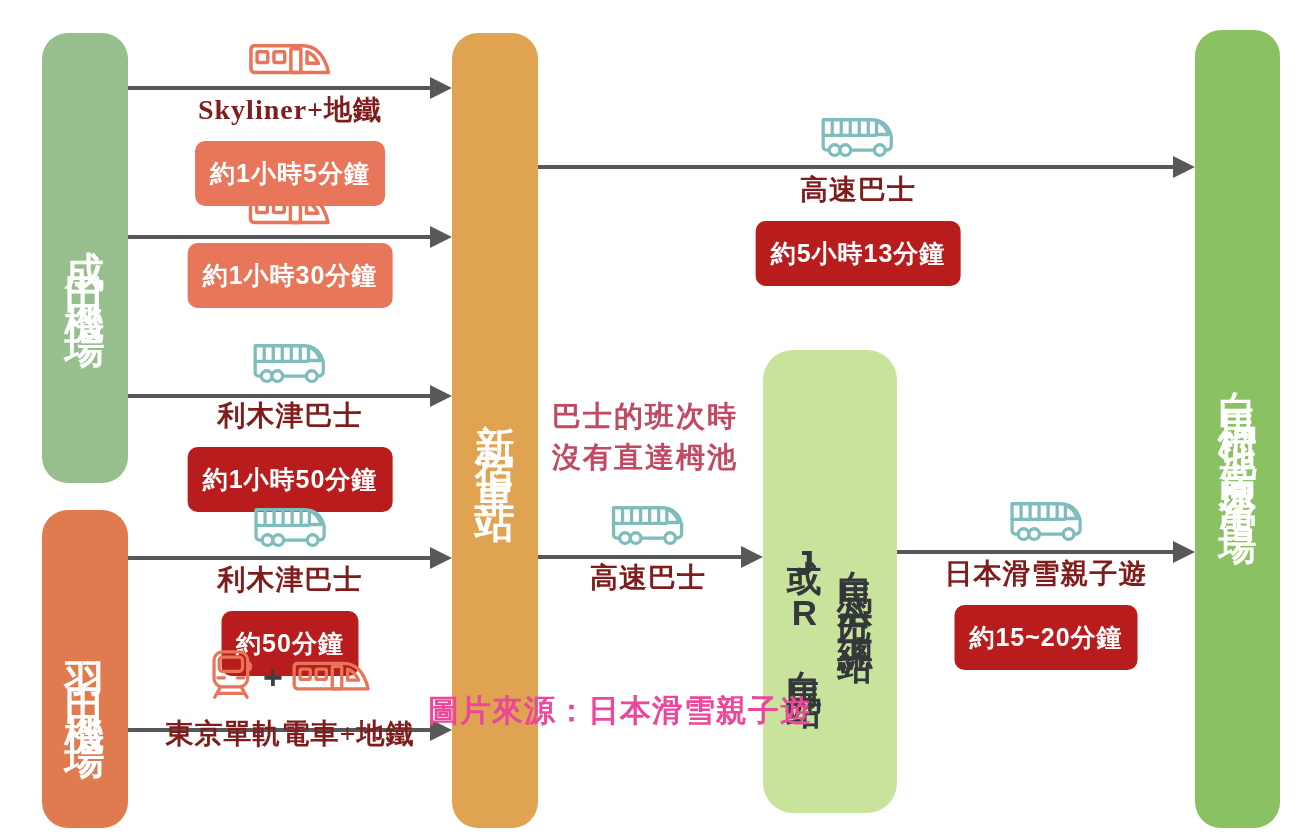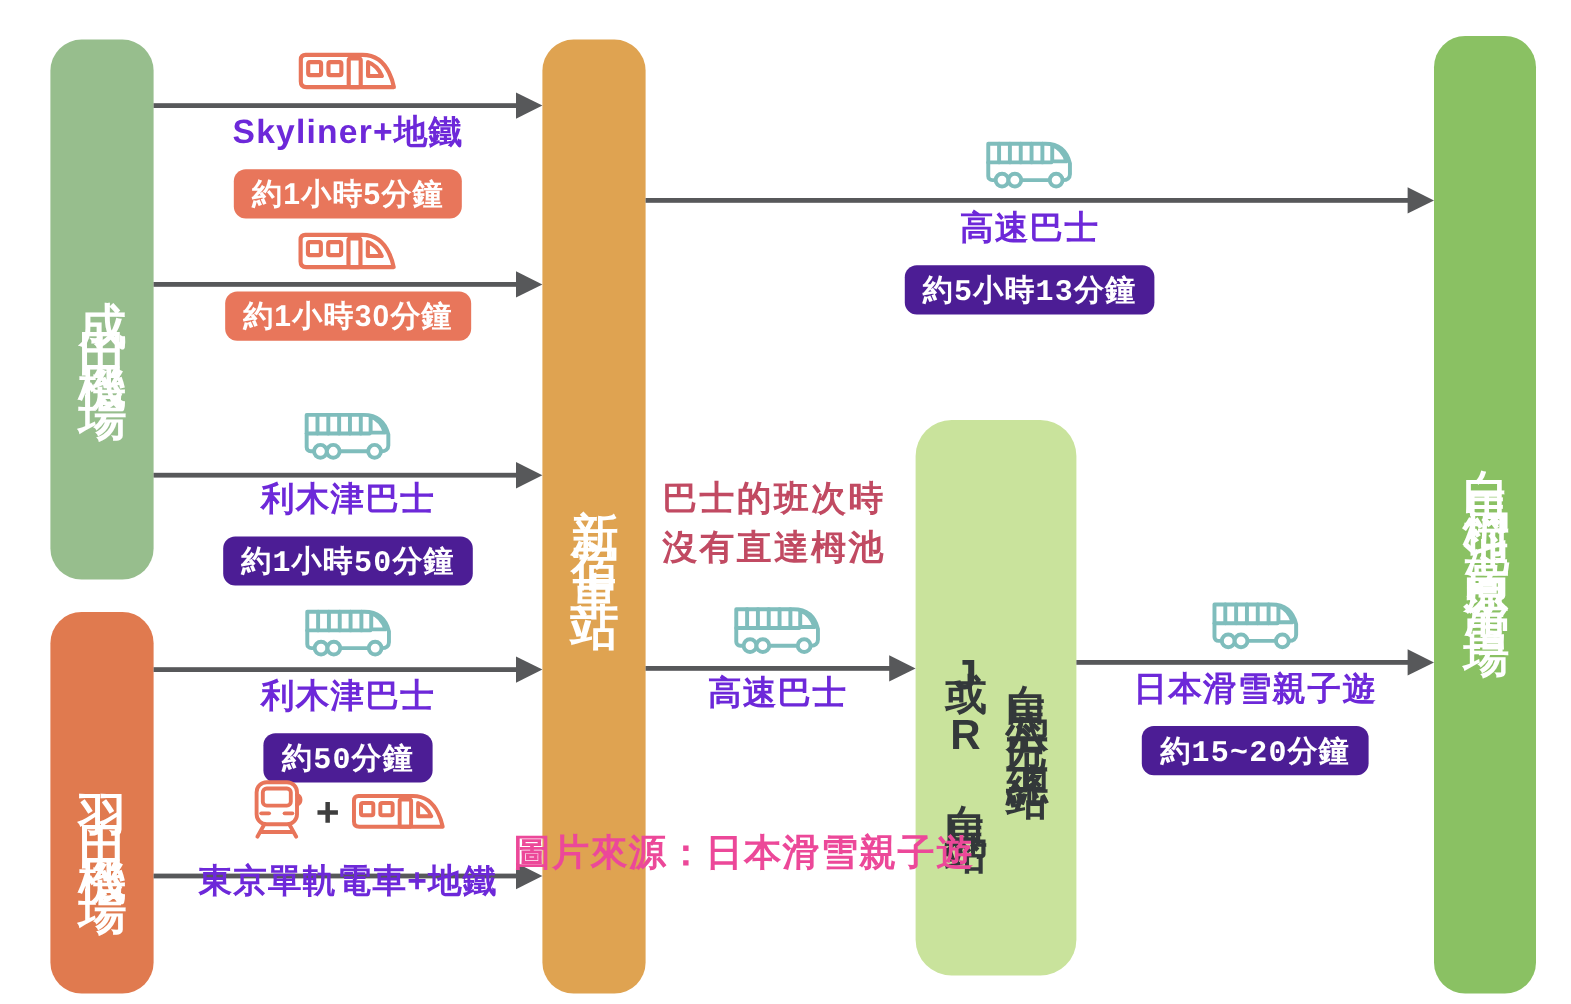--- a/index.html
+++ b/index.html
@@ -27,25 +27,25 @@
   .arrow { position:absolute; height:24px; }
   .arrow::before { content:''; position:absolute; left:0; right:16px; top:50%; height:3.5px;
                    margin-top:-1.75px; background:#57585A; }
   .arrow::after  { content:''; position:absolute; right:0; top:50%; margin-top:-11px;
                    border-left:22px solid #57585A; border-top:11px solid transparent;
                    border-bottom:11px solid transparent; }
 
   
   .stack { position:absolute; transform:translateX(-50%); display:flex; flex-direction:column;
            align-items:center; gap:10px; }
-  .rlabel { font-size:28px; font-weight:bold; color:#6d28d9; white-space:nowrap; letter-spacing:1px; }
-  .badge  { font-size:25px; font-weight:bold; color:#ffffff; padding:4px 15px; border-radius:10px;
+  .rlabel { font-size:28px; font-weight:bold; color:#7f1d1d; white-space:nowrap; letter-spacing:1px;font-family:Liberation Serif, serif; }
+  .badge  { font-size:25px; font-weight:bold; color:#ffffff; padding:16px 15px; border-radius:10px;
             white-space:nowrap; margin-top:2px; letter-spacing:1px; }
   .badge-coral { background:#E8765B; }
-  .badge-teal  { background:#4c1d95;font-family:Liberation Mono, monospace; }
+  .badge-teal  { background:#b91c1c; }
   .icon-row { display:flex; flex-direction:row; align-items:center; gap:8px; }
   .plus { font-size:34px; font-weight:bold; color:#3E3E3E; line-height:1; }
 
   svg.icon { display:block; fill:none; stroke-linecap:round; stroke-linejoin:round; }
   svg.icon-bus   { stroke:#7FBDBC; stroke-width:4; }
   svg.icon-train { stroke:#E8755A; stroke-width:4.5; }
 
   
   .note { position:absolute; left:552px; top:396px; font-size:29px; font-weight:bold;
           color:#C14A62; line-height:1.42; letter-spacing:2px; }

